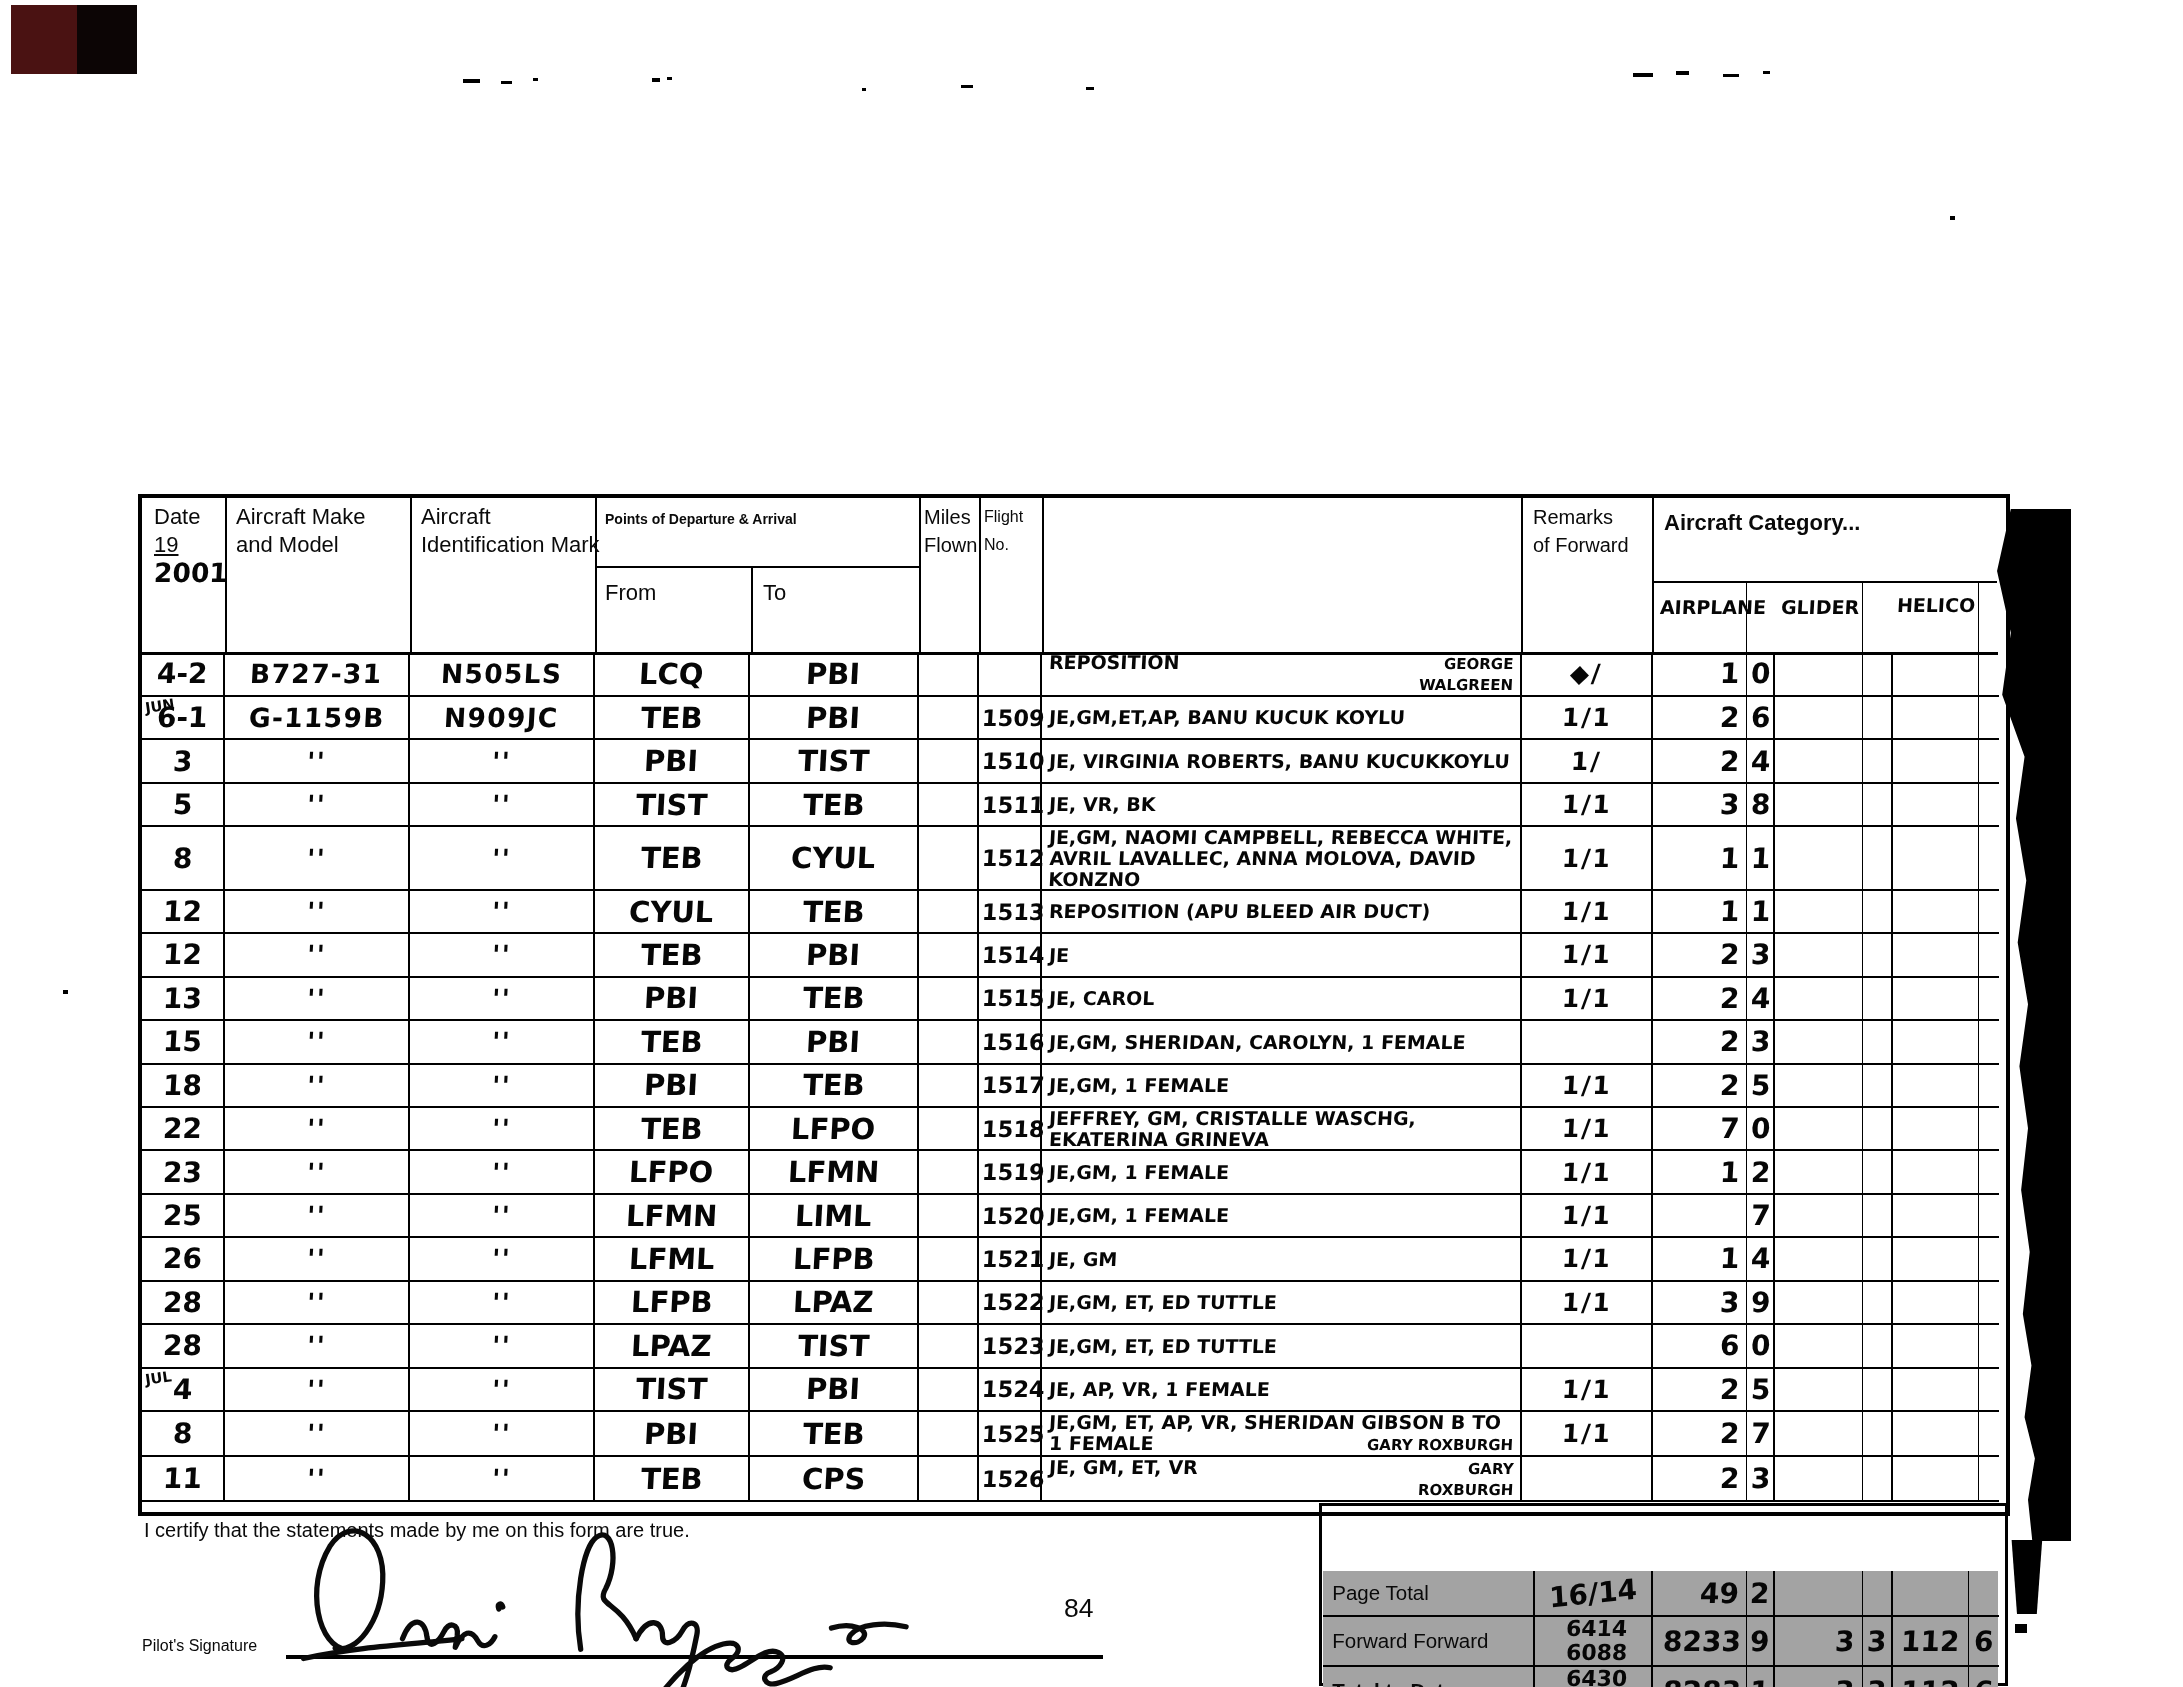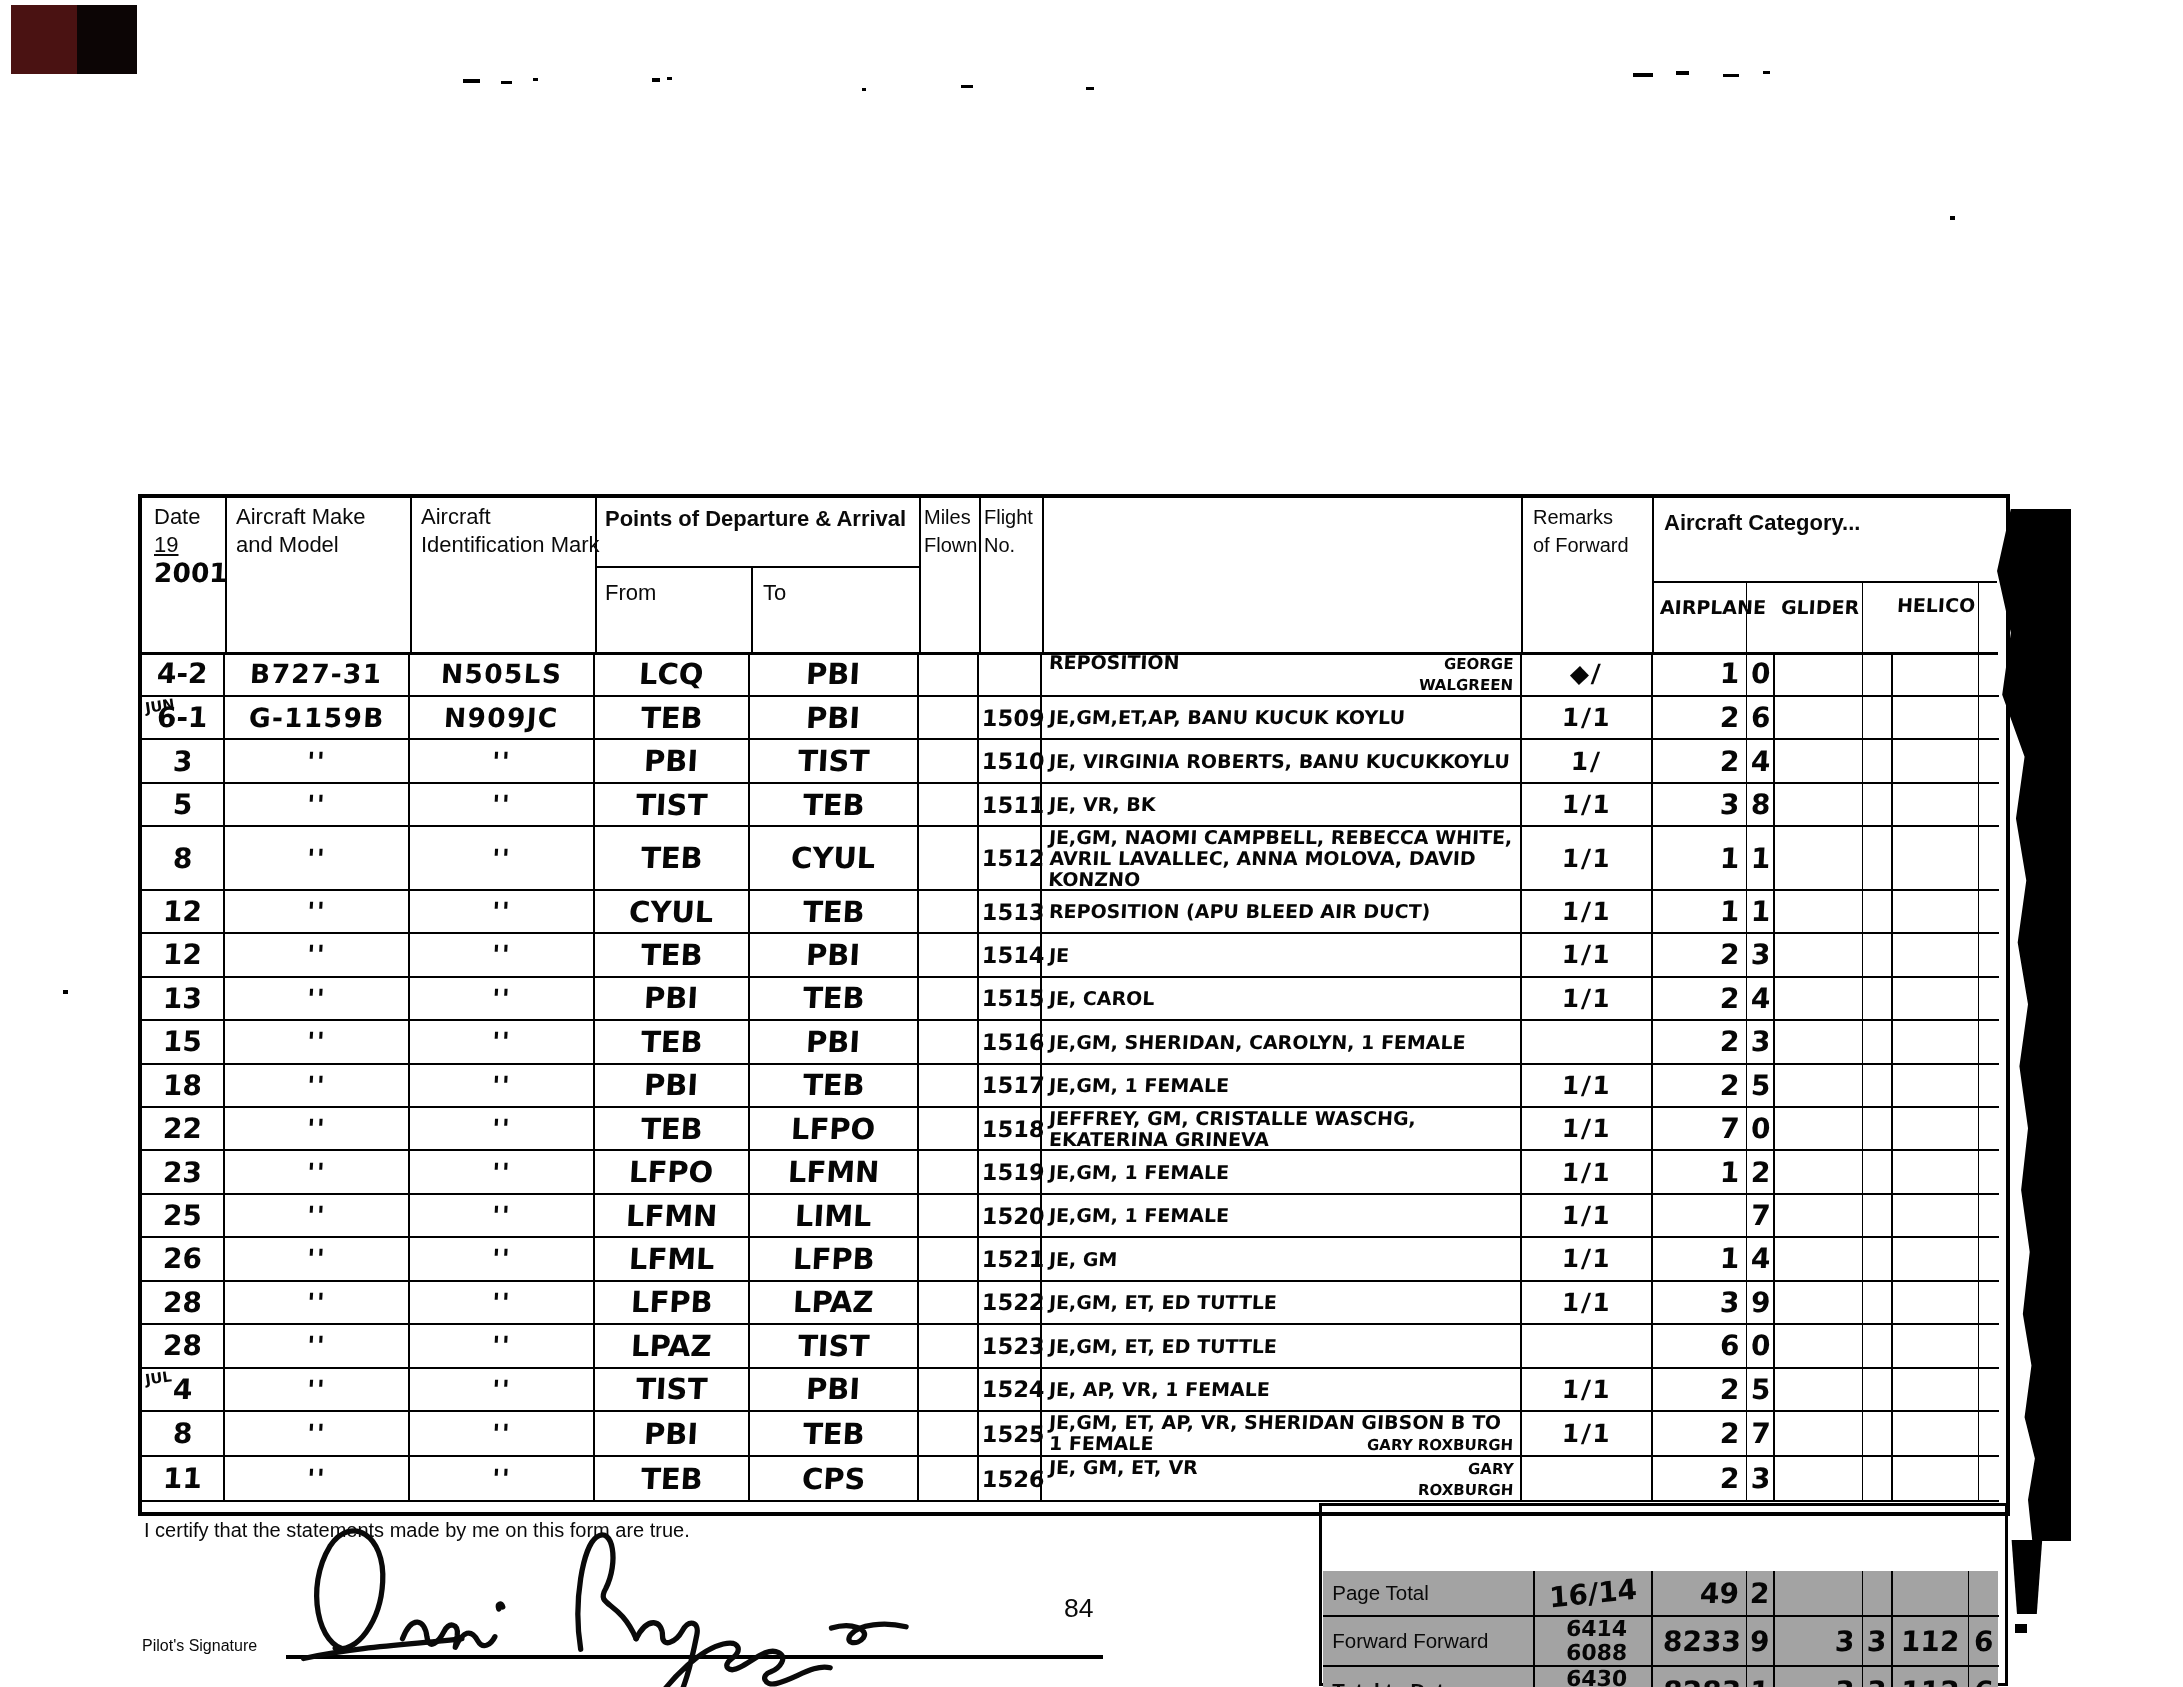--- a/index.html
+++ b/index.html
@@ -120,28 +120,28 @@
       <span class="hw" style="font-size:26.5px;">2001</span>
     </div>
     <div class="hcell" style="left:94px;top:5.3px;">
       <span>Aircraft Make</span><br>
       <span>and Model</span>
     </div>
     <div class="hcell" style="left:279px;top:5.3px;">
       <span>Aircraft</span><br>
       <span>Identification Mark</span>
     </div>
-    <div class="hcell hbold" style="left:463px;top:6.6px;font-size:22px;">Points of Departure &amp; Arrival</div>
+    <div class="hcell hbold" style="left:463px;top:6.6px;font-size:14px;">Points of Departure &amp; Arrival</div>
     <div class="hcell" style="left:463px;top:81px;">From</div>
     <div class="hcell" style="left:621px;top:81px;">To</div>
     <div class="hcell" style="left:782px;top:5.3px;font-size:20px;">
       <span>Miles</span><br>
       <span>Flown</span>
     </div>
-    <div class="hcell" style="left:842px;top:5.3px;font-size:20px;">
+    <div class="hcell" style="left:842px;top:5.3px;font-size:16px;">
       <span>Flight</span><br>
       <span>No.</span>
     </div>
     <div class="hcell" style="left:1391px;top:5.3px;font-size:20px;">
       <span>Remarks</span><br>
       <span>of Forward</span>
     </div>
     <div class="hcell hbold" style="left:1522px;top:10.6px;">Aircraft Category...</div>
     <span class="cat-lab hw" style="left:1518px;top:98px;">AIRPLANE</span>
     <span class="cat-lab hw" style="left:1639px;top:98px;">GLIDER</span>

